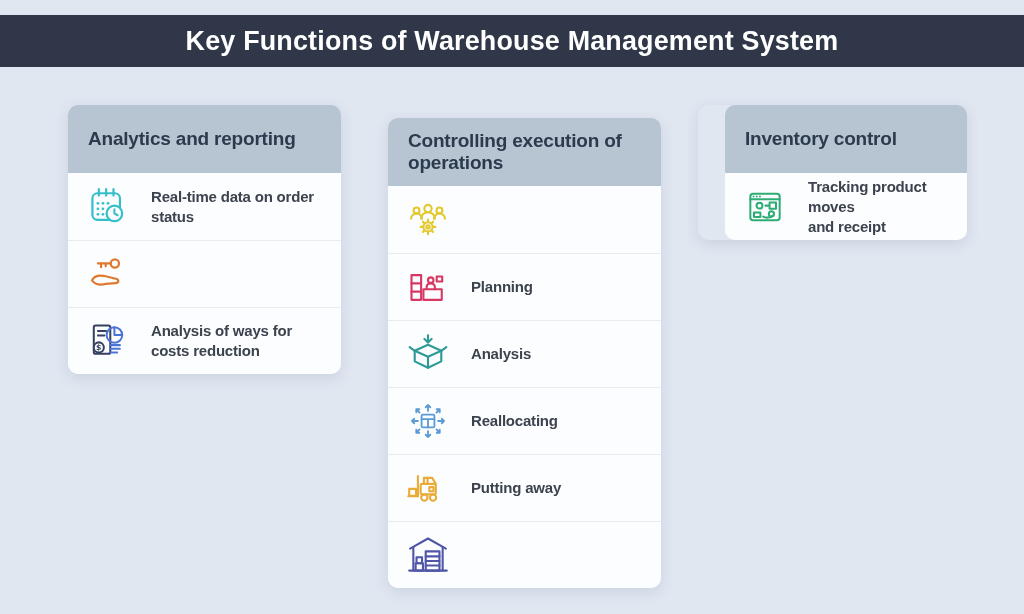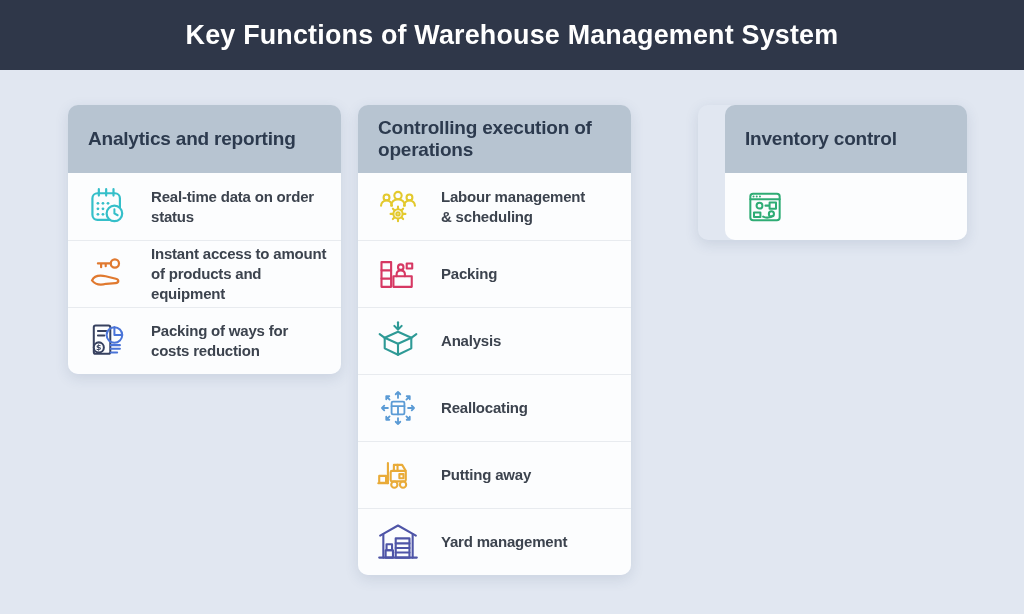--- a/index.html
+++ b/index.html
@@ -2,33 +2,33 @@
 <html><head>
 <meta charset="utf-8">
 <style>
   html,body{margin:0;padding:0;}
   body{
     width:1024px;height:614px;position:relative;overflow:hidden;
     background:#e1e7f1;
     font-family:"Liberation Sans","DejaVu Sans",sans-serif;
   }
   .topbar{
-    position:absolute;left:0;top:0;width:1024px;height:70px;
+    position:absolute;left:0;top:15px;width:1024px;height:52px;
     background:#2f3749;display:flex;align-items:center;justify-content:center;
   }
   .topbar h1{
     margin:0;color:#ffffff;font-size:28px;font-weight:700;letter-spacing:.2px;
     transform:scaleX(.96);
   }
   .card{
     position:absolute;top:105px;width:273px;border-radius:10px;
     box-shadow:0 4px 14px rgba(50,70,110,.13);
   }
   #card-analytics{left:68px;}
-  #card-controlling{left:358px;}
+  #card-controlling{left:388px;margin-top:13px;}
   #card-inventory{left:698px;width:242px;padding-left:27px;}
   .card-header{
     background:#b7c4d1;border-radius:10px 10px 0 0;height:68px;
     display:flex;align-items:center;padding:0 20px;box-sizing:border-box;
   }
   .card-header h2{
     margin:0;font-size:19px;font-weight:700;color:#2c3a4e;line-height:1.18;
     white-space:pre-line;letter-spacing:-.2px;
   }
   .card-body{
@@ -85,40 +85,38 @@
 status</span>
     </div>
     <div class="row">
       <span class="icon">
         <svg viewBox="0 0 48 48" fill="none" stroke="#e0792f" stroke-width="2.4" stroke-linecap="round" stroke-linejoin="round">
           <circle cx="31.5" cy="12.5" r="4.5"></circle>
           <path d="M27 12.5H13M16.5 12.5v4M21.5 12.5v3"></path>
           <path d="M6.5 31C9 26 15 25 21.5 26.5L32.5 29.2C36.3 30.2 36.1 33.6 32.2 33.9L22 34.7C16 36.5 10.5 36 6.5 31Z"></path>
         </svg>
       </span>
-      <span class="label">Instant access to amount
-of products and equipment</span>
     </div>
     <div class="row">
       <span class="icon">
         <svg viewBox="0 0 48 48">
           <g fill="none" stroke="#37415f" stroke-width="2.2" stroke-linecap="round" stroke-linejoin="round">
             <rect x="8.5" y="7" width="18" height="31" rx="2"></rect>
             <path d="M13 13h9M13 18h7"></path>
           </g>
           <g fill="none" stroke="#4a74d8" stroke-width="2.2" stroke-linecap="round" stroke-linejoin="round">
             <circle cx="31" cy="17.5" r="8.5"></circle>
             <path d="M31 9v8.5h8.5"></path>
             <path d="M27 28.5h10M27 32.5h10M27 36.5h7"></path>
           </g>
           <circle cx="14" cy="31" r="5.5" fill="#fcfdfe" stroke="#37415f" stroke-width="2.2"></circle>
           <text x="14" y="34" text-anchor="middle" font-size="8.5" font-weight="bold" fill="#37415f" font-family="'DejaVu Sans', sans-serif">$</text>
         </svg>
       </span>
-      <span class="label">Packing of ways for
+      <span class="label">Analysis of ways for
 costs reduction</span>
     </div>
   </div>
 </section>
 
 <section class="card" id="card-controlling">
   <div class="card-header">
     <h2>Controlling execution of
 operations</h2>
   </div>
@@ -130,35 +128,33 @@
           <path d="M16.5 22.5a7.5 7 0 0 1 15 0"></path>
           <circle cx="11.5" cy="13.5" r="3.2"></circle>
           <path d="M5.5 22.5a6 5.6 0 0 1 12 0"></path>
           <circle cx="36.5" cy="13.5" r="3.2"></circle>
           <path d="M30.5 22.5a6 5.6 0 0 1 12 0"></path>
           <circle cx="24" cy="31.5" r="5"></circle>
           <circle cx="24" cy="31.5" r="1.8"></circle>
           <path d="M24 26v-2.6M24 37v2.6M29.5 31.5h2.6M18.5 31.5h-2.6M27.7 27.8l1.9-1.9M20.3 35.2l-1.9 1.9M27.7 35.2l1.9 1.9M20.3 27.8l-1.9-1.9"></path>
         </svg>
       </span>
-      <span class="label">Labour management
-&amp; scheduling</span>
     </div>
     <div class="row">
       <span class="icon">
         <svg viewBox="0 0 48 48" fill="none" stroke="#d63863" stroke-width="2.3" stroke-linecap="round" stroke-linejoin="round">
           <rect x="6" y="11" width="10.5" height="27"></rect>
           <path d="M6 20h10.5M6 29h10.5"></path>
           <rect x="19" y="26.5" width="20" height="11.5"></rect>
           <circle cx="27" cy="16.5" r="3"></circle>
           <path d="M22.5 26.5v-2.5a4.5 4 0 0 1 9 0v2.5"></path>
           <path d="M33.5 12.5h6v5.5h-6z"></path>
         </svg>
       </span>
-      <span class="label">Packing</span>
+      <span class="label">Planning</span>
     </div>
     <div class="row">
       <span class="icon">
         <svg viewBox="0 0 48 48" fill="none" stroke="#2e9a96" stroke-width="2.3" stroke-linecap="round" stroke-linejoin="round">
           <path d="M24 3.5V11"></path>
           <path d="M20 7.5l4 4 4-4"></path>
           <path d="M9.5 20.5L24 14l14.5 6.5L24 27z"></path>
           <path d="M9.5 20.5V32L24 39V27"></path>
           <path d="M38.5 20.5V32L24 39"></path>
           <path d="M9.5 20.5L4 16.5M38.5 20.5L44 16.5"></path>
@@ -204,21 +200,20 @@
         <svg viewBox="0 0 48 48" fill="none" stroke="#4f55a7" stroke-width="2.3" stroke-linecap="round" stroke-linejoin="round">
           <path d="M4.5 17L24 6l19.5 11"></path>
           <path d="M8 15.5V41M40 15.5V41"></path>
           <path d="M3.5 41h41"></path>
           <rect x="21.5" y="20" width="15" height="21"></rect>
           <path d="M21.5 25.5h15M21.5 30.5h15M21.5 35.5h15"></path>
           <rect x="10.5" y="33" width="8" height="8"></rect>
           <rect x="11.5" y="26.5" width="6" height="6.5"></rect>
         </svg>
       </span>
-      <span class="label">Yard management</span>
     </div>
   </div>
 </section>
 
 <section class="card" id="card-inventory">
   <div class="card-header">
     <h2>Inventory control</h2>
   </div>
   <div class="card-body">
     <div class="row">
@@ -232,15 +227,17 @@
               <circle cx="18.5" cy="12.5" r="1.1"></circle>
           </g>
           <circle cx="18" cy="22.5" r="3.2"></circle>
           <path d="M24.5 22.5h3.5"></path>
           <rect x="29" y="19" width="7" height="7"></rect>
           <rect x="12" y="30" width="7" height="5"></rect>
           <circle cx="31" cy="31.5" r="2.8"></circle>
           <path d="M22 34.5c3 1.8 8 1.3 10.5-1"></path>
         </svg>
       </span>
+      <span class="label">Tracking product moves
+and receipt</span>
     </div>
   </div>
 </section>
 
 </body></html>

